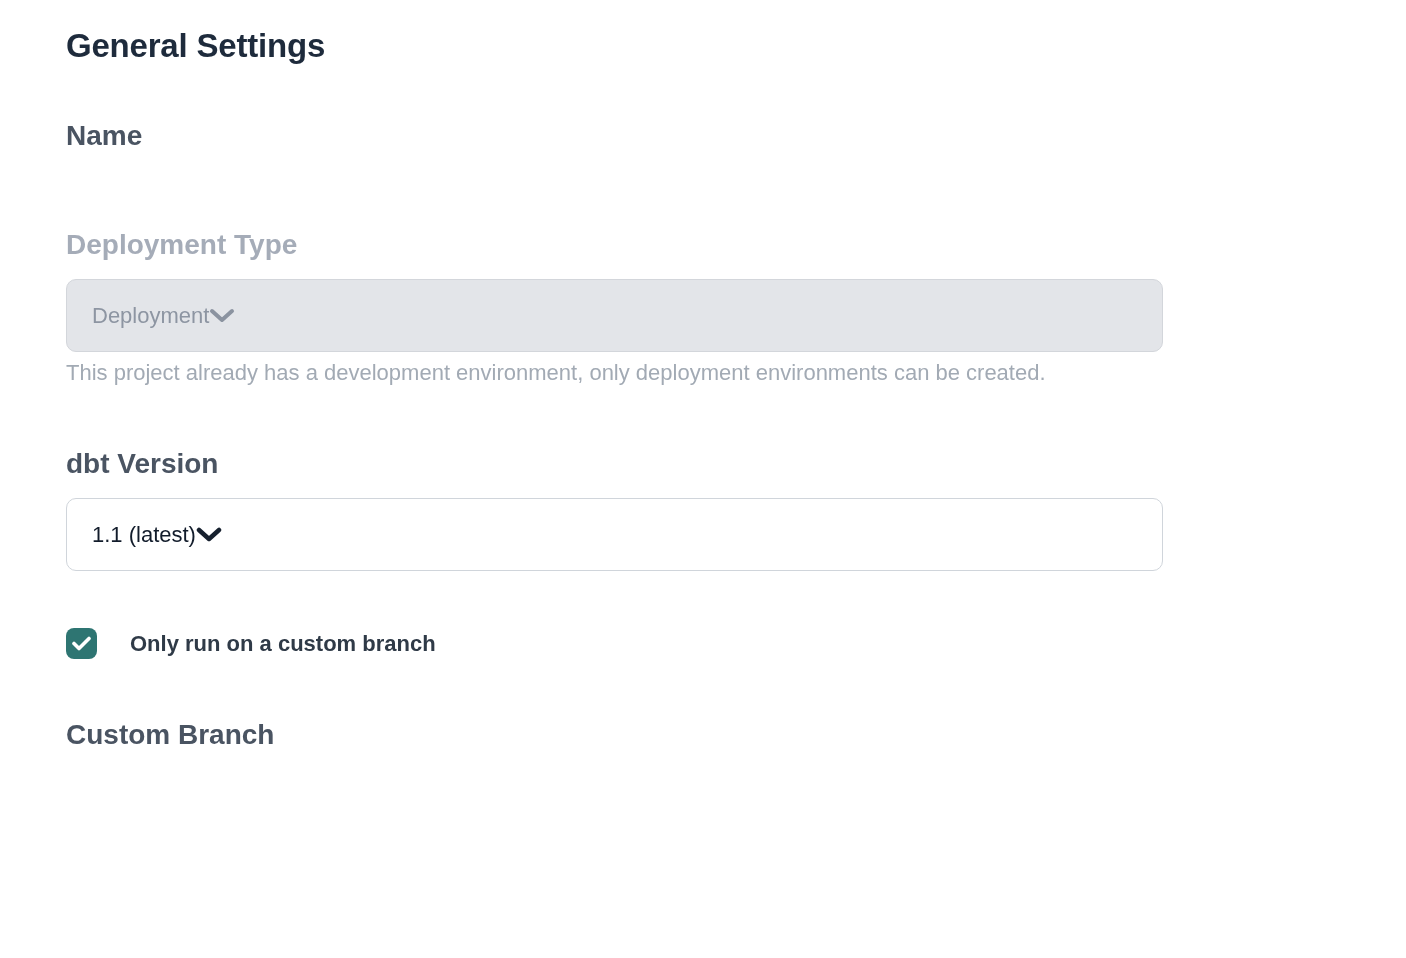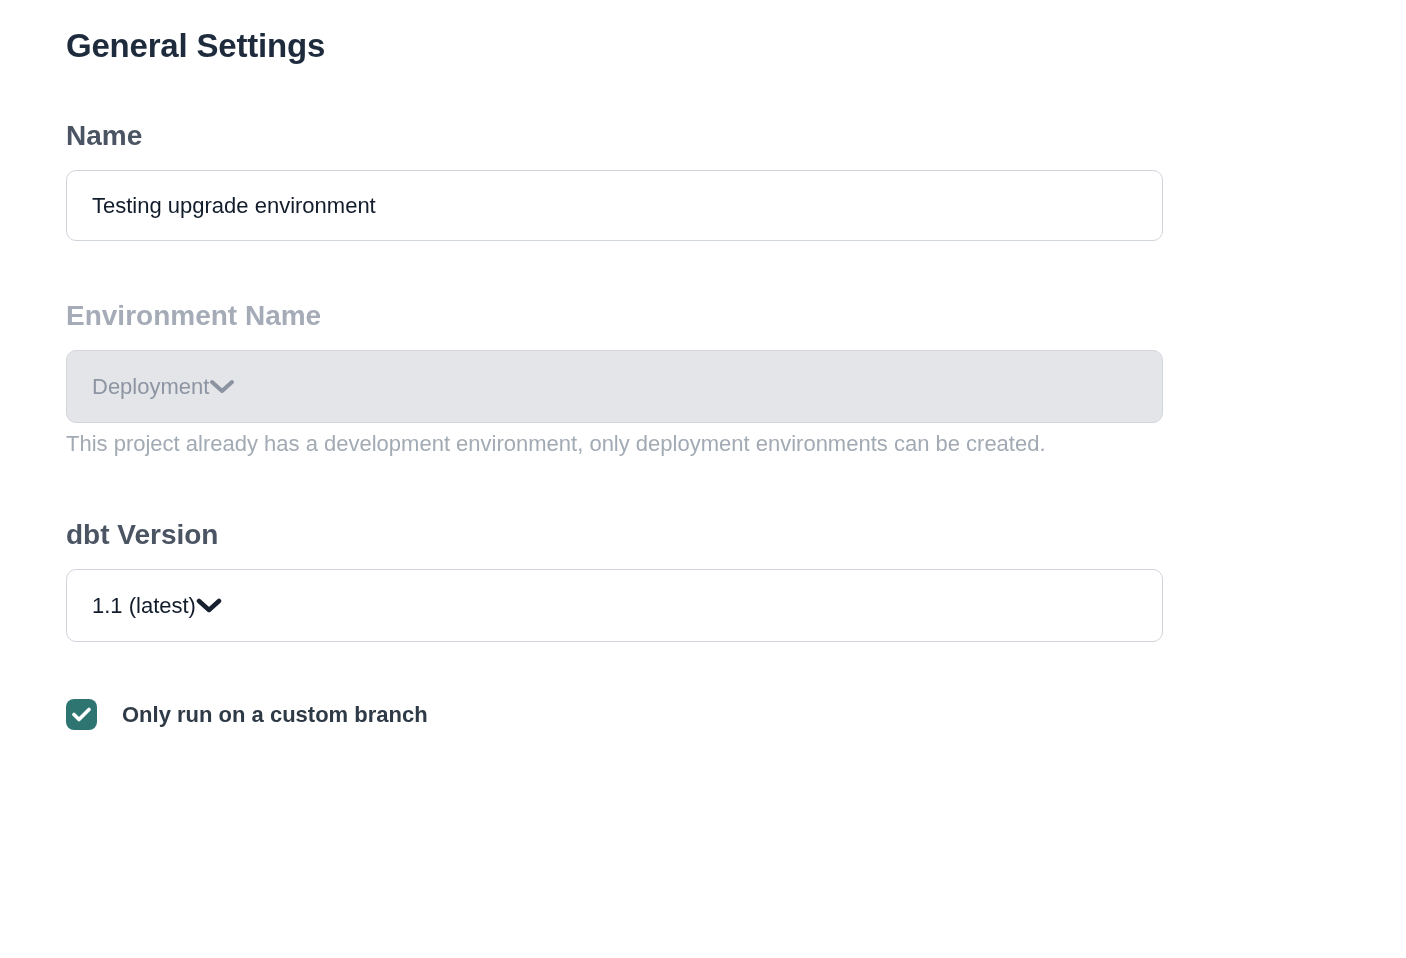--- a/index.html
+++ b/index.html
@@ -87,42 +87,41 @@
     height: 31px;
     border-radius: 8px;
     background: #2e7572;
     display: flex;
     align-items: center;
     justify-content: center;
     flex: 0 0 auto;
     cursor: pointer;
   }
   .checkbox-label {
-    margin-left: 25px;
+    margin-left: 33px;
     font-size: 22px;
     font-weight: 700;
     color: #2f3a47;
   }
 </style>
 </head>
 <body>
 
 <div class="page">
 
   <h1 class="page-title">General Settings</h1>
 
   <div class="field-group">
     <span class="field-label">Name</span>
-    <input class="text-input" type="text" value="Testing upgrade environment" style="">
   </div>
 
   <div class="spacer-63"></div>
 
   <div class="field-group">
-    <span class="field-label muted">Environment Name</span>
+    <span class="field-label muted">Deployment Type</span>
     <div class="select-box disabled">
       <span>Deployment</span>
       <span class="chevron">
         <svg width="26" height="16" viewBox="0 0 26 16" fill="none">
           <path d="M3 3 L13 12 L23 3" stroke="#8b93a0" stroke-width="4" stroke-linecap="round" stroke-linejoin="round"></path>
         </svg>
       </span>
     </div>
     <div class="helper-text">This project already has a development environment, only deployment environments can be created.</div>
   </div>
@@ -150,15 +149,16 @@
           <path d="M2 7.5 L7 12.5 L17 2.5" stroke="#ffffff" stroke-width="3.6" stroke-linecap="round" stroke-linejoin="round"></path>
         </svg>
       </span>
     </div>
     <span class="checkbox-label">Only run on a custom branch</span>
   </div>
 
   <div class="spacer-64"></div>
 
   <div class="field-group">
+    <span class="field-label">Custom Branch</span>
   </div>
 
 </div>
 
 </body></html>

